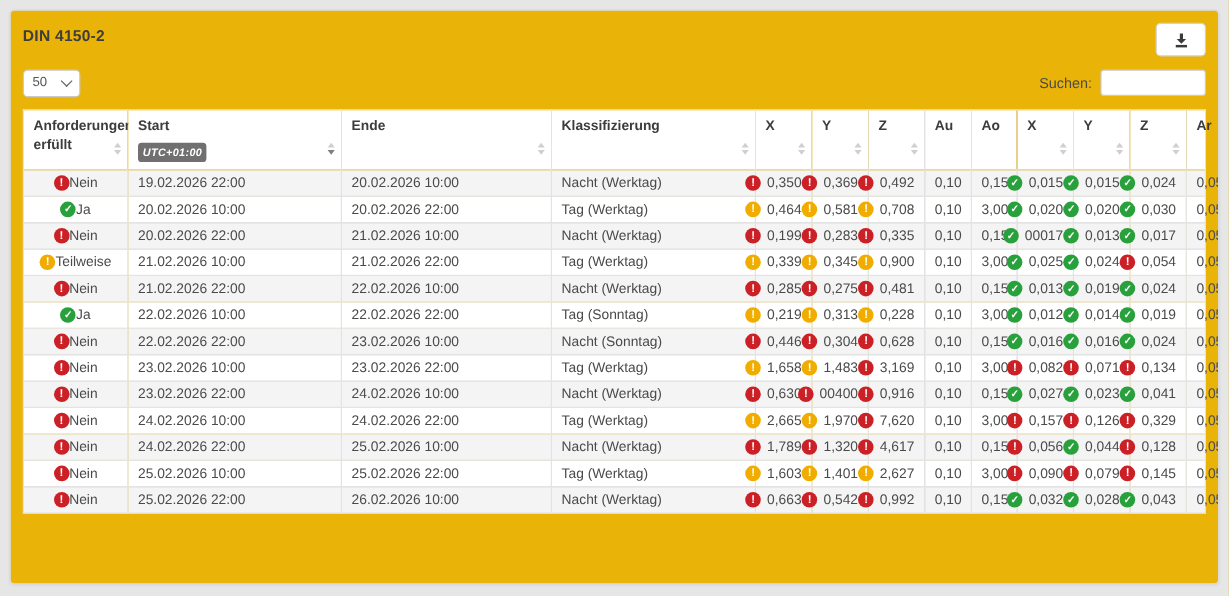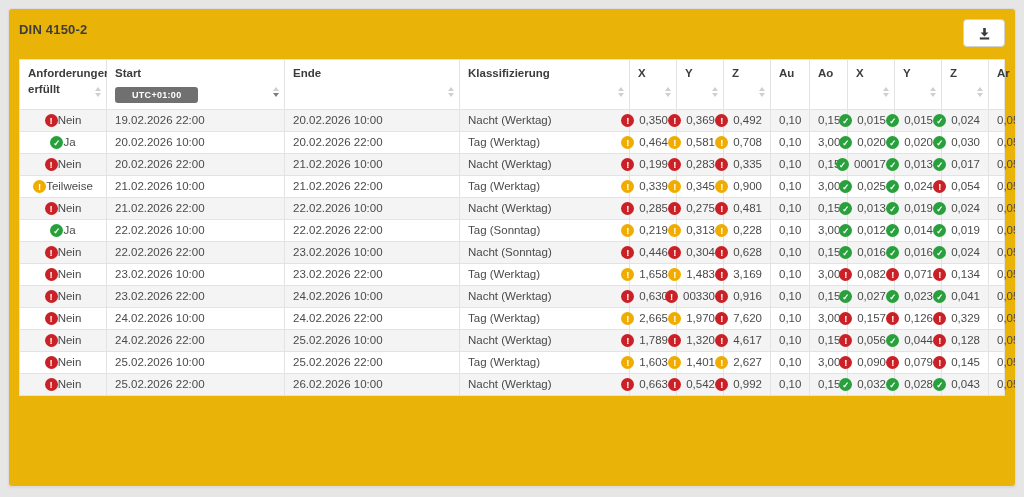--- a/index.html
+++ b/index.html
@@ -38,21 +38,21 @@
   }
   
   table{width:100%;border-collapse:collapse;table-layout:fixed;margin-top:10px;
     font-size:11.5px;color:#4a4a4a;}
   th,td{border:1px solid #e3e3e3;box-sizing:border-box;}
   thead th{background:#fff;text-align:left;color:#3c3c3c;font-weight:700;}
   .gh{padding:5px 8px;font-size:11.5px;border-bottom:1px solid #d8d8d8;}
   .colh{padding:6px 8px;vertical-align:top;position:relative;height:44px;font-size:11.5px;line-height:1.35;}
   .badge{
     display:inline-block;background:#707070;color:#fff;font-size:9px;font-weight:700;
-    padding:2px 17px;border-radius:3px;margin-top:5px;letter-spacing:.3px;
+    padding:2px 4px;border-radius:3px;margin-top:5px;letter-spacing:.3px;font-style:italic;
   }
   .sort{position:absolute;right:5px;bottom:12px;display:flex;flex-direction:column;align-items:center;cursor:pointer;}
   .sort i{display:block;width:0;height:0;border-left:3.5px solid transparent;border-right:3.5px solid transparent;}
   .sort .up{border-bottom:4.5px solid #cfcfcf;margin-bottom:2px;}
   .sort .dn{border-top:4.5px solid #cfcfcf;}
   .sort.active .dn{border-top-color:#7e7e7e;}
   tbody td{padding:3px 8px;height:22px;}
   tbody tr:nth-child(odd) td{background:#f4f4f4;}
   tbody tr:nth-child(even) td{background:#fff;}
   .c-txt{text-align:left;}
@@ -90,20 +90,30 @@
     <div class="dl-btn">
       <span style="display:flex;">
         <svg width="15" height="15" viewBox="0 0 16 16" fill="#3a3a3a">
           <path d="M6.6 2h2.8v5h2.8L8 11.2 3.8 7h2.8z"></path>
           <rect x="3" y="12.2" width="10" height="2.2"></rect>
         </svg>
       </span>
     </div>
   </div>
 
+  <div class="controls">
+    <div class="pagesize">
+      <span>50</span>
+      <span class="caret"></span>
+    </div>
+    <div class="search">
+      <span class="search-label">Suchen:</span>
+      <input class="search-input" type="text" value="" style="">
+    </div>
+  </div>
 
   <table>
     <colgroup>
       <col style="width:87px">
         <col style="width:178px">
         <col style="width:175px">
         <col style="width:170px">
       <col style="width:47px">
         <col style="width:47px">
         <col style="width:47px">
@@ -619,21 +629,21 @@
     <td class="c-txt">Nacht (Werktag)</td>
     <td>
       <div class="flexend">
               <span class="dot error"></span>
               <span class="cv">0,630</span>
             </div>
     </td>
     <td>
       <div class="flexend">
               <span class="dot error"></span>
-              <span class="cv">00330</span>
+              <span class="cv">00400</span>
             </div>
     </td>
     <td>
       <div class="flexend">
               <span class="dot error"></span>
               <span class="cv">0,916</span>
             </div>
     </td>
     <td class="c-num">0,10</td>
     <td class="c-num">0,15</td>

